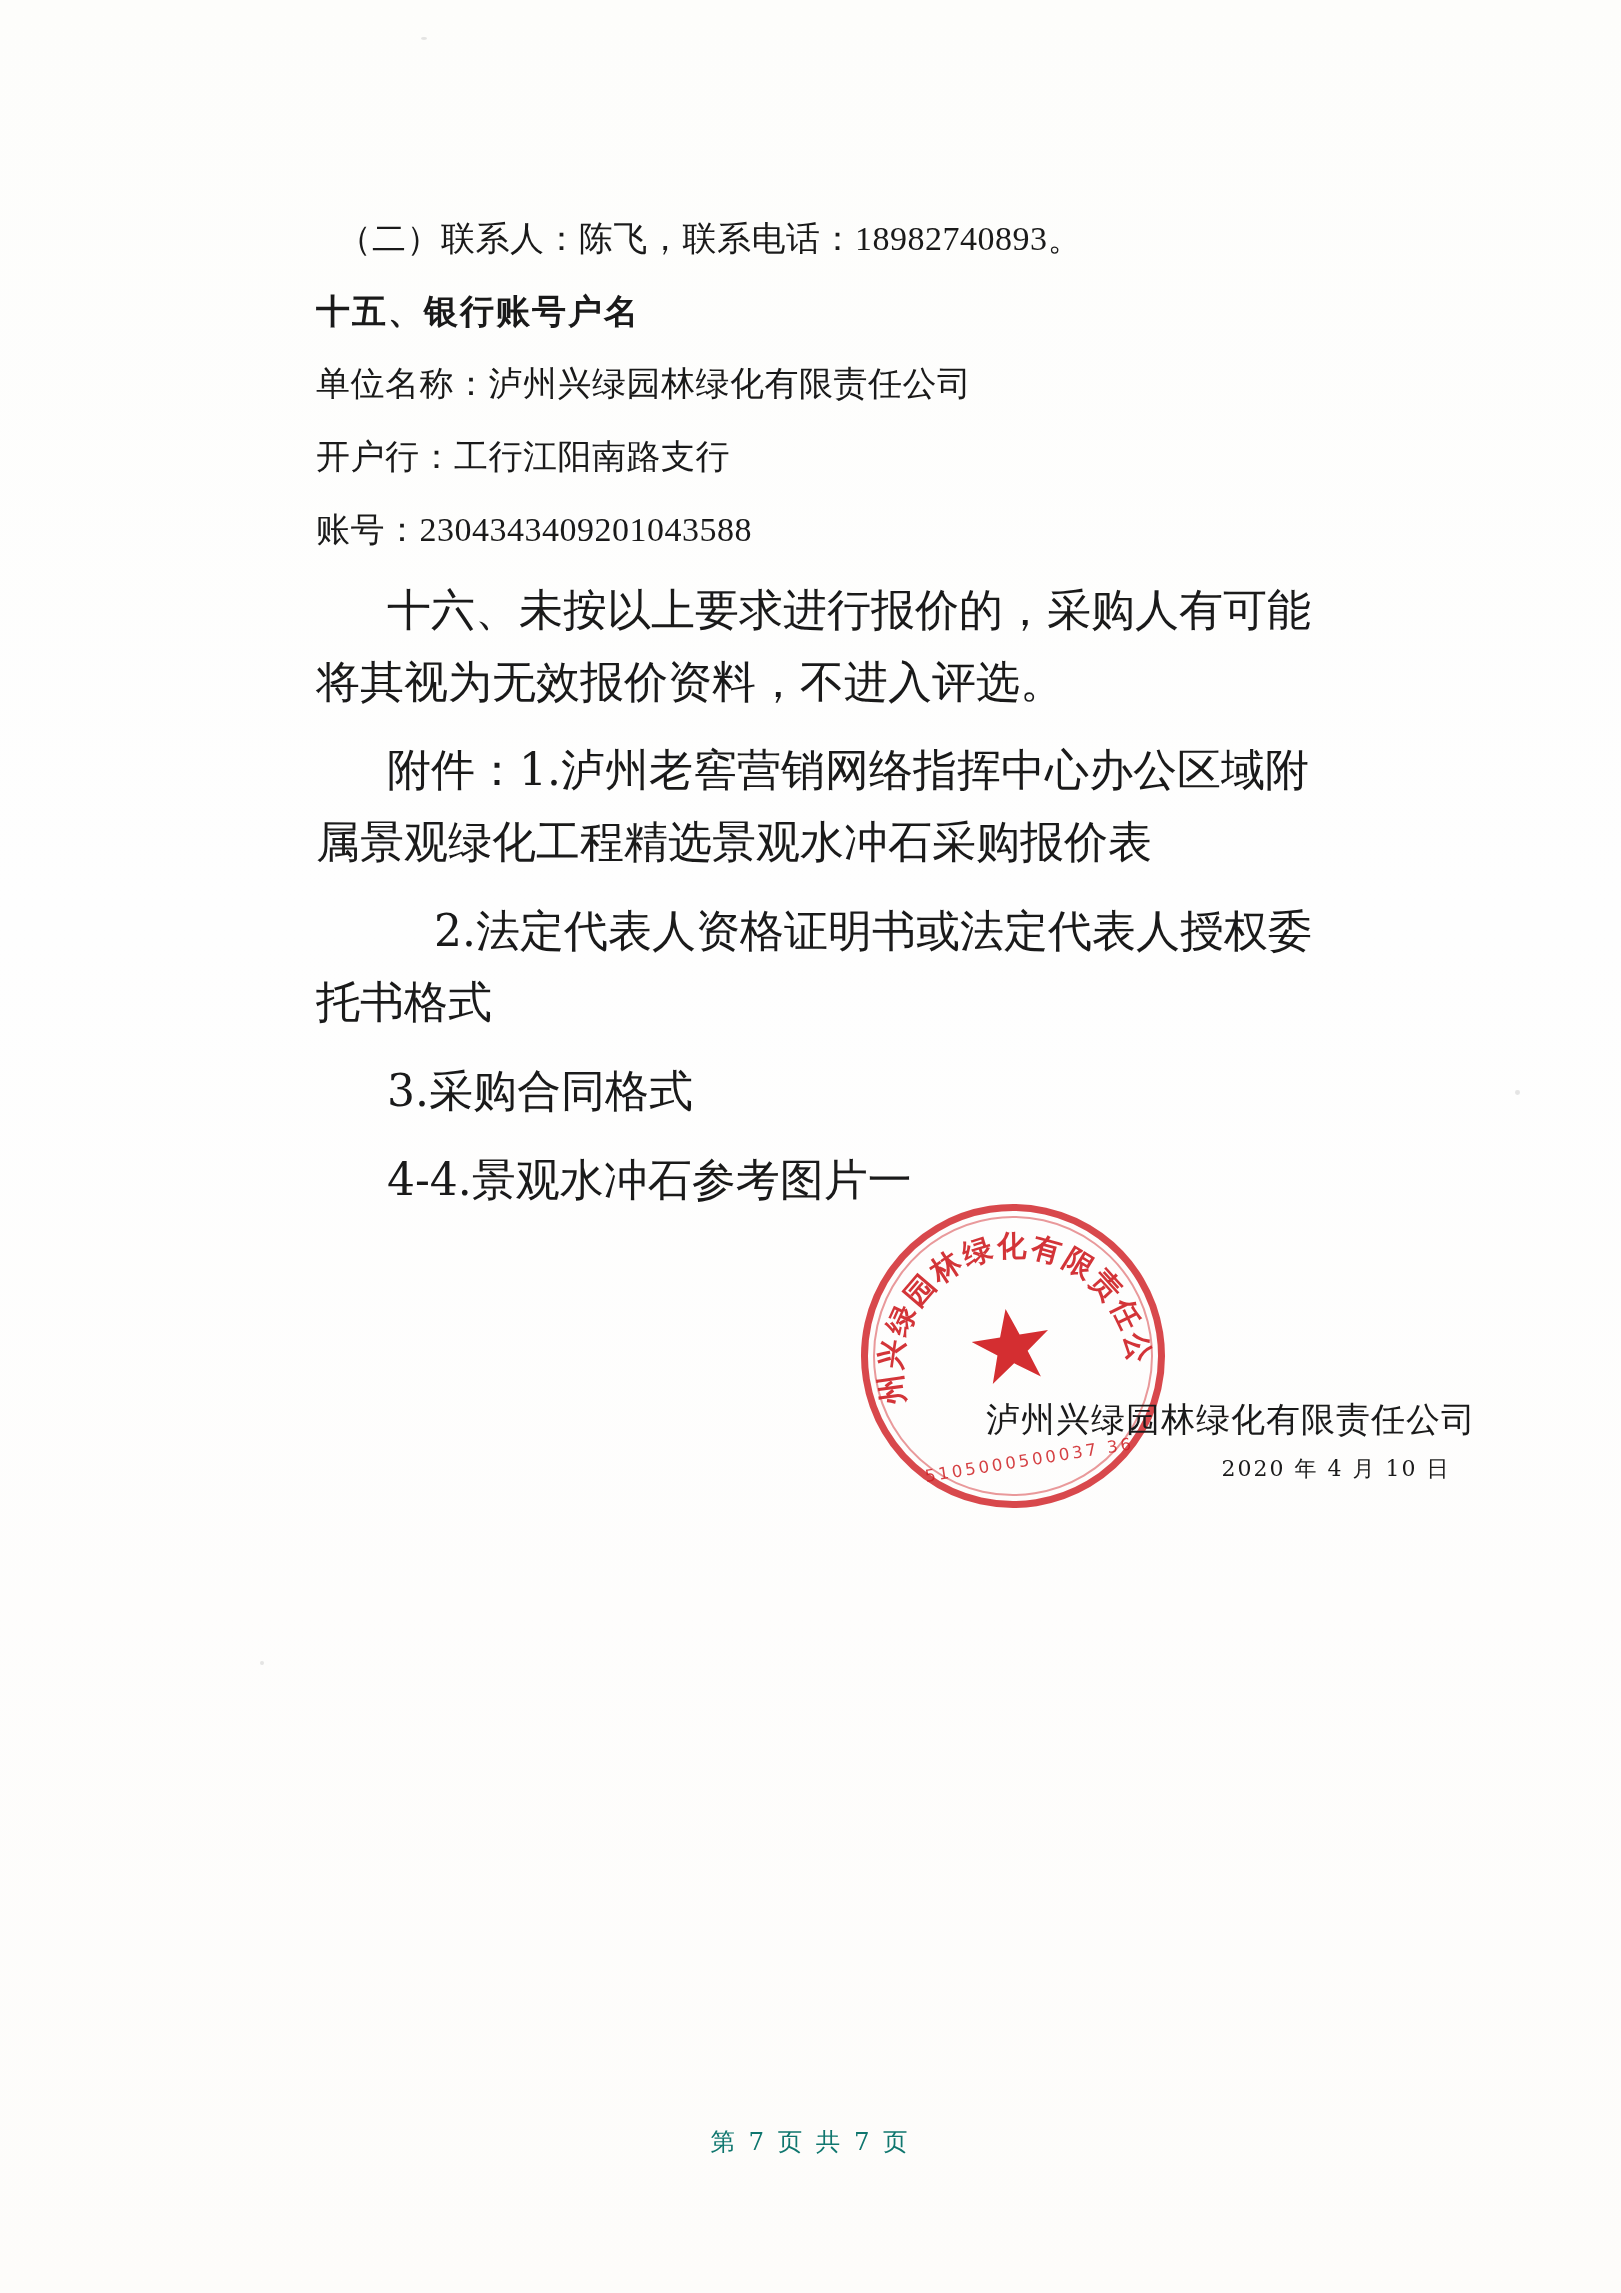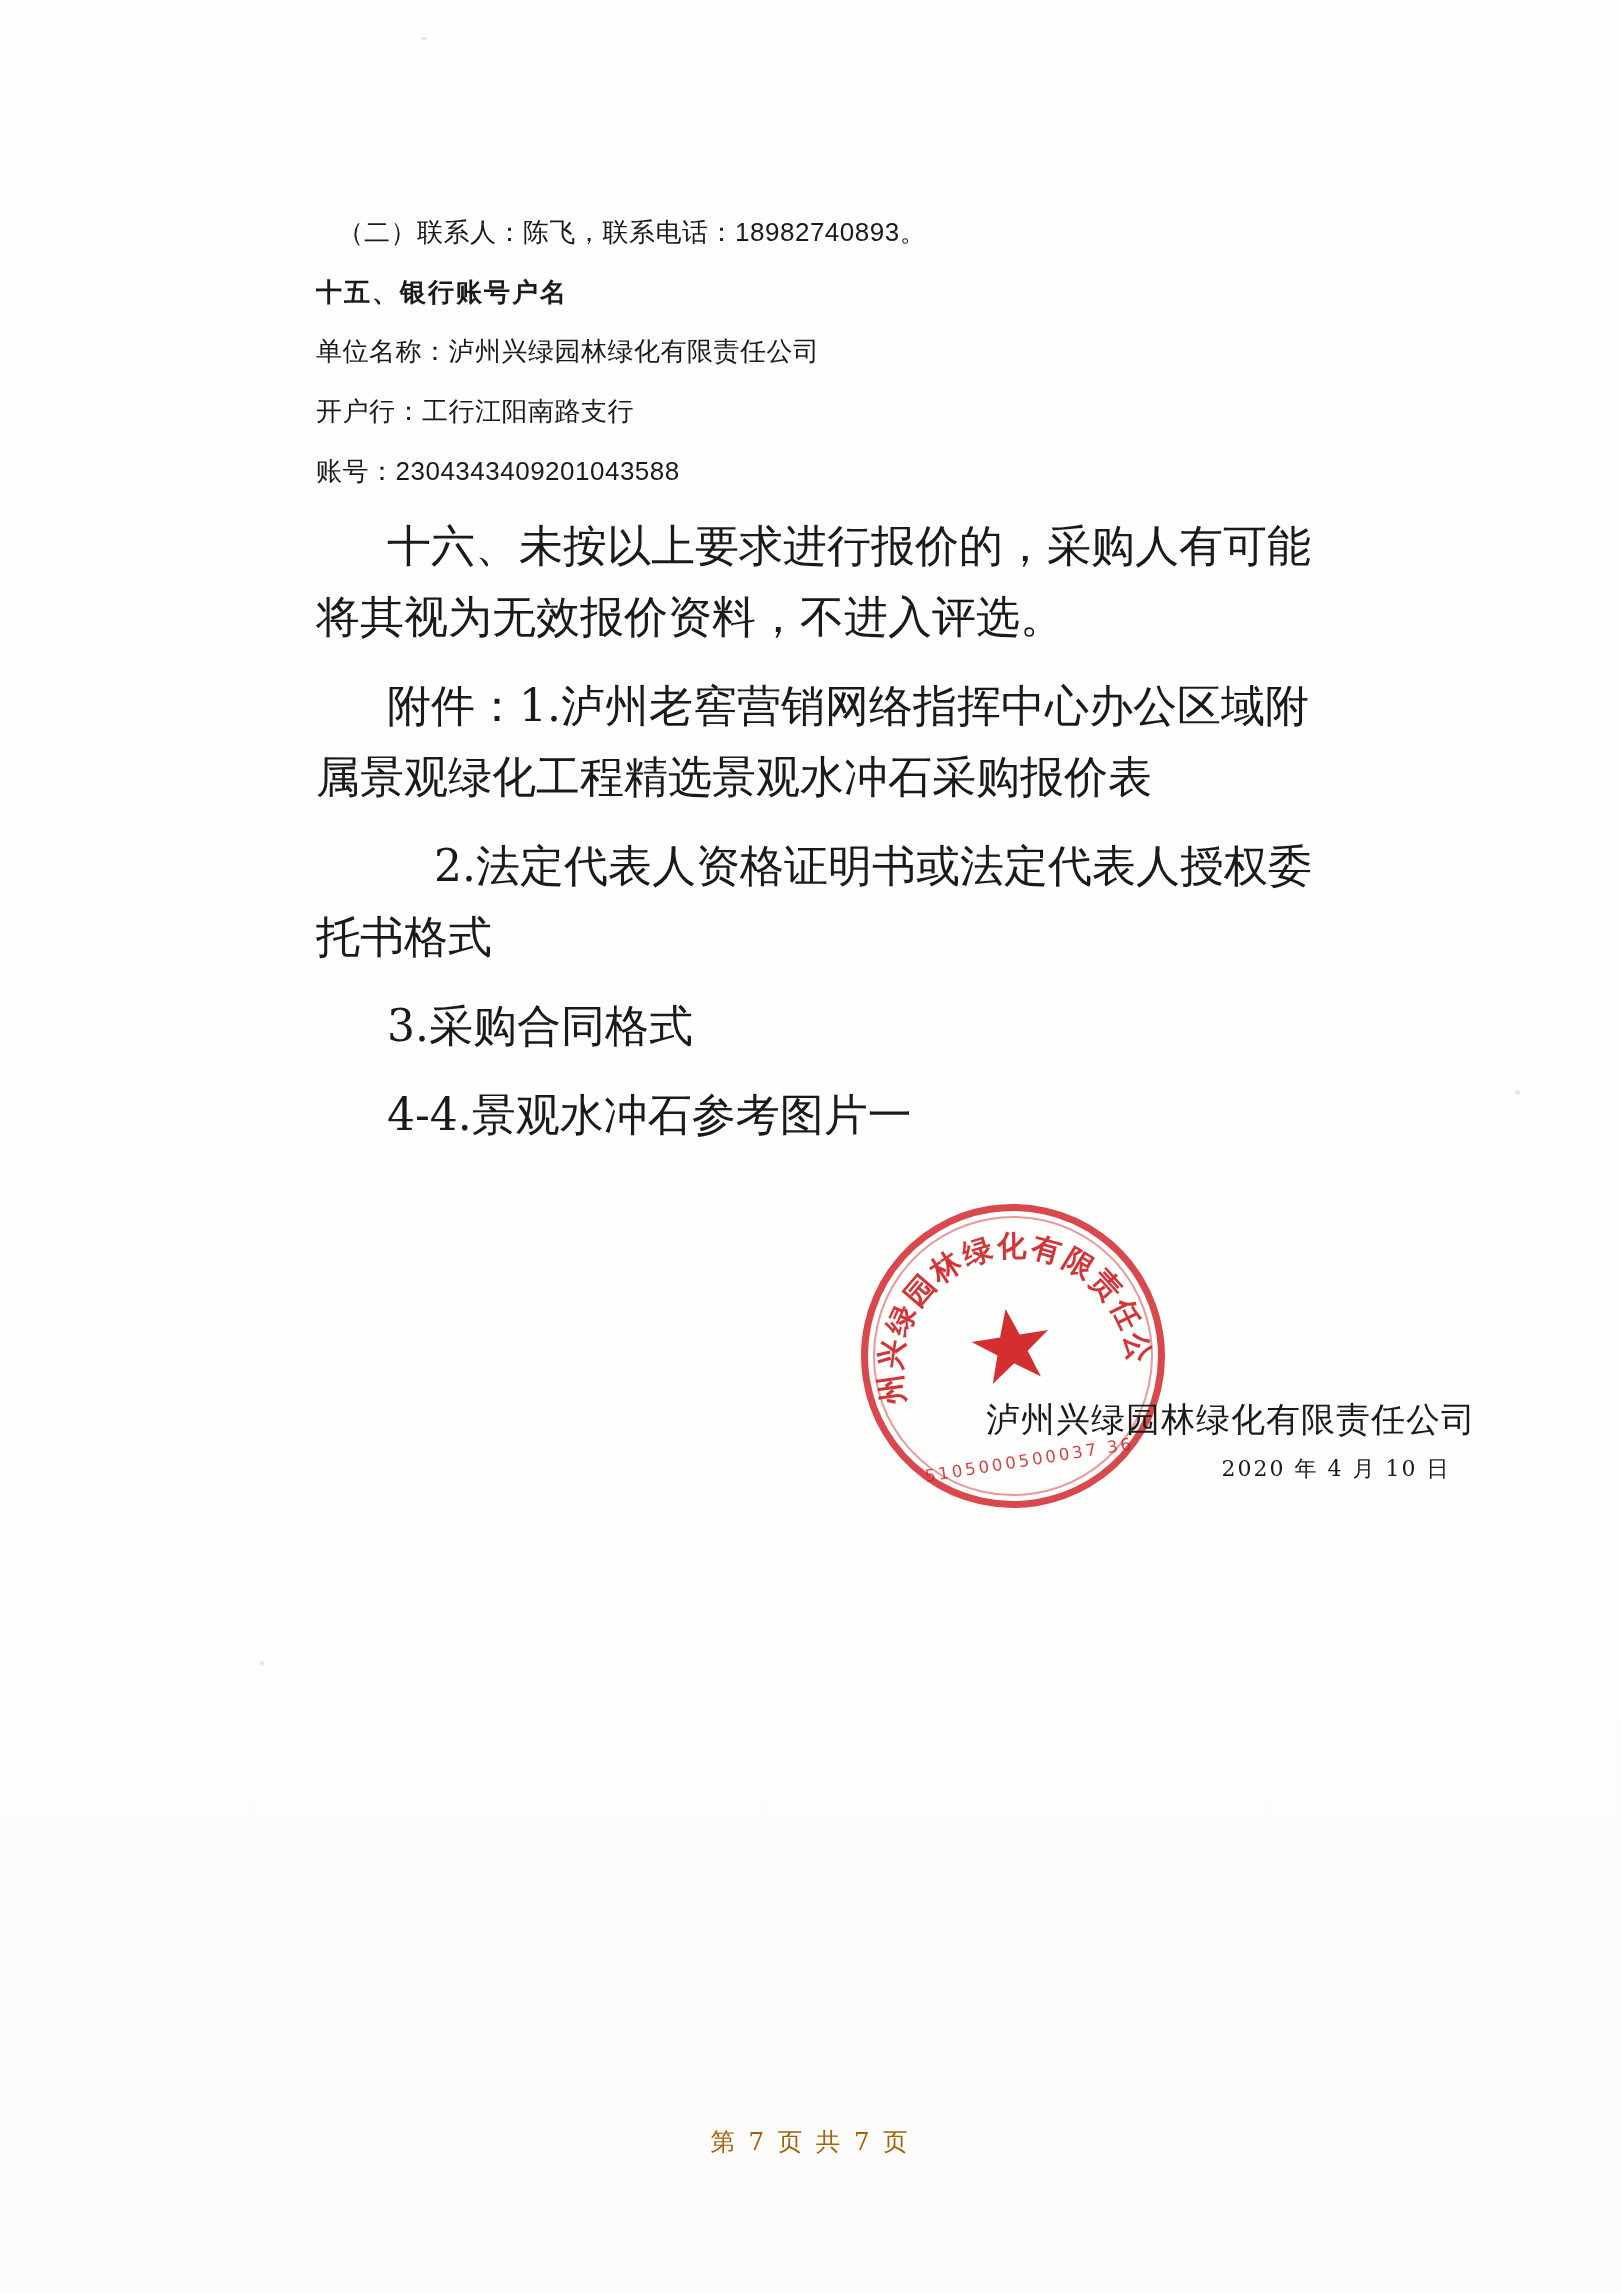--- a/index.html
+++ b/index.html
@@ -24,26 +24,26 @@
     background: linear-gradient(180deg, #fdfdfb 0%, #fefefe 40%, #fdfcfa 100%);
     pointer-events: none;
   }
   .content {
     position: absolute;
     left: 316px;
     top: 211px;
     width: 1010px;
   }
   .line {
-    font-size: 26px;
+    font-size: 34px;
     line-height: 1.62;
     letter-spacing: 0.5px;
     white-space: pre-wrap;
     margin: 0 0 17.6px 0;
-    font-family: Liberation Sans, sans-serif;
+    font-family: Liberation Serif, serif;
   }
   .pl1 { padding-left: 21.6px; }
   .bold {
     font-weight: bold;
     letter-spacing: 2px;
   }
   .block-wrap {
     font-size: 44px;
     line-height: 1.62;
     margin: 0 0 17.6px 0;
@@ -127,21 +127,21 @@
   }
 
   .footer {
     position: absolute;
     left: 0;
     right: 0;
     top: 2125px;
     text-align: center;
     font-size: 24.5px;
     letter-spacing: 2.9px;
-    color: #a16207;
+    color: #0f766e;
     font-family: "DejaVu Serif", "Liberation Serif", serif;
   }
   .speck {
     position: absolute;
     background: #cfcfcf;
     border-radius: 50%;
     opacity: .55;
   }
 </style>
 </head>

